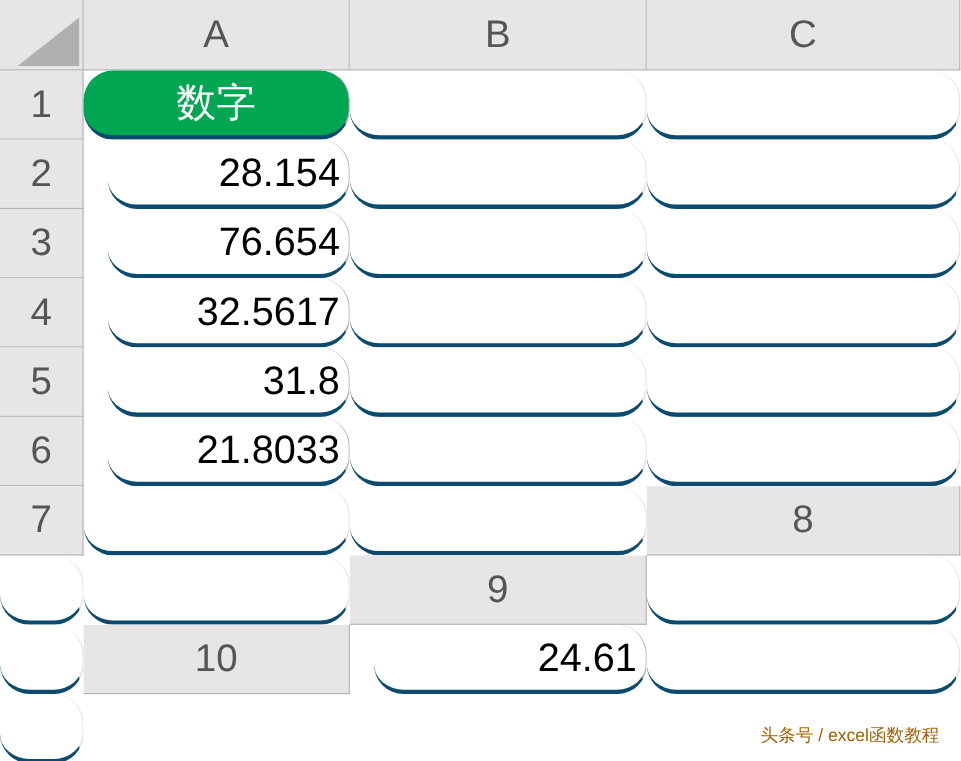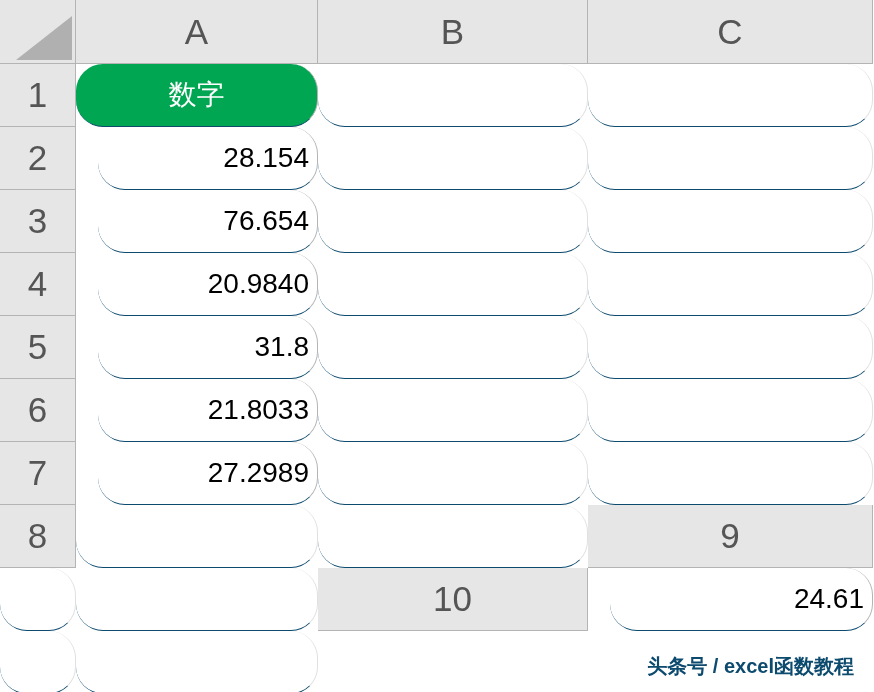--- a/index.html
+++ b/index.html
@@ -52,24 +52,24 @@
       border-right: 1px solid #b4b4b4;
       border-bottom: 1px solid #b4b4b4;
       display: flex;
       align-items: center;
       justify-content: center;
       font-size: 35px;
       color: #555;
     }
     .cell {
       border-right: 1px solid #e0e0e0;
-      border-bottom: 1px solid #0c4a6e;
+      border-bottom: 4px solid #0c4a6e;
       display: flex;
       align-items: center;
-      font-size: 28px;
+      font-size: 36px;
       color: #000;
       padding: 0 8px;
       border-radius: 27px;
     }
     .cell.header-cell {
       background: #00a651;
       color: #ffffff;
       justify-content: center;
       font-weight: normal;
     }
@@ -77,23 +77,23 @@
       justify-content: flex-end;
       margin-left: 22px;
     }
     .cell.col-a {
       border-right: 1px solid #b4b4b4;
     }
     .watermark {
       position: absolute;
       bottom: 12px;
       right: 20px;
-      font-size: 20px;
-      color: #0c4a6e;
-      font-weight: bold;
+      font-size: 16px;
+      color: #a16207;
+      font-weight: normal;
     }
   </style>
 </head>
 <body>
 
 <div class="spreadsheet">
   <div class="corner-cell"></div>
   <div class="col-header">A</div>
   <div class="col-header">B</div>
   <div class="col-header">C</div>
@@ -107,36 +107,35 @@
   <div class="cell data-cell col-a">28.154</div>
   <div class="cell"></div>
   <div class="cell"></div>
 
   <div class="row-header">3</div>
   <div class="cell data-cell col-a">76.654</div>
   <div class="cell"></div>
   <div class="cell"></div>
 
   <div class="row-header">4</div>
-  <div class="cell data-cell col-a">20.9840</div>
+  <div class="cell data-cell col-a">32.5617</div>
   <div class="cell"></div>
   <div class="cell"></div>
 
   <div class="row-header">5</div>
   <div class="cell data-cell col-a">31.8</div>
   <div class="cell"></div>
   <div class="cell"></div>
 
   <div class="row-header">6</div>
   <div class="cell data-cell col-a">21.8033</div>
   <div class="cell"></div>
   <div class="cell"></div>
 
   <div class="row-header">7</div>
-  <div class="cell data-cell col-a">27.2989</div>
   <div class="cell"></div>
   <div class="cell"></div>
 
   <div class="row-header">8</div>
   <div class="cell"></div>
   <div class="cell"></div>
 
   <div class="row-header">9</div>
   <div class="cell"></div>
   <div class="cell"></div>

